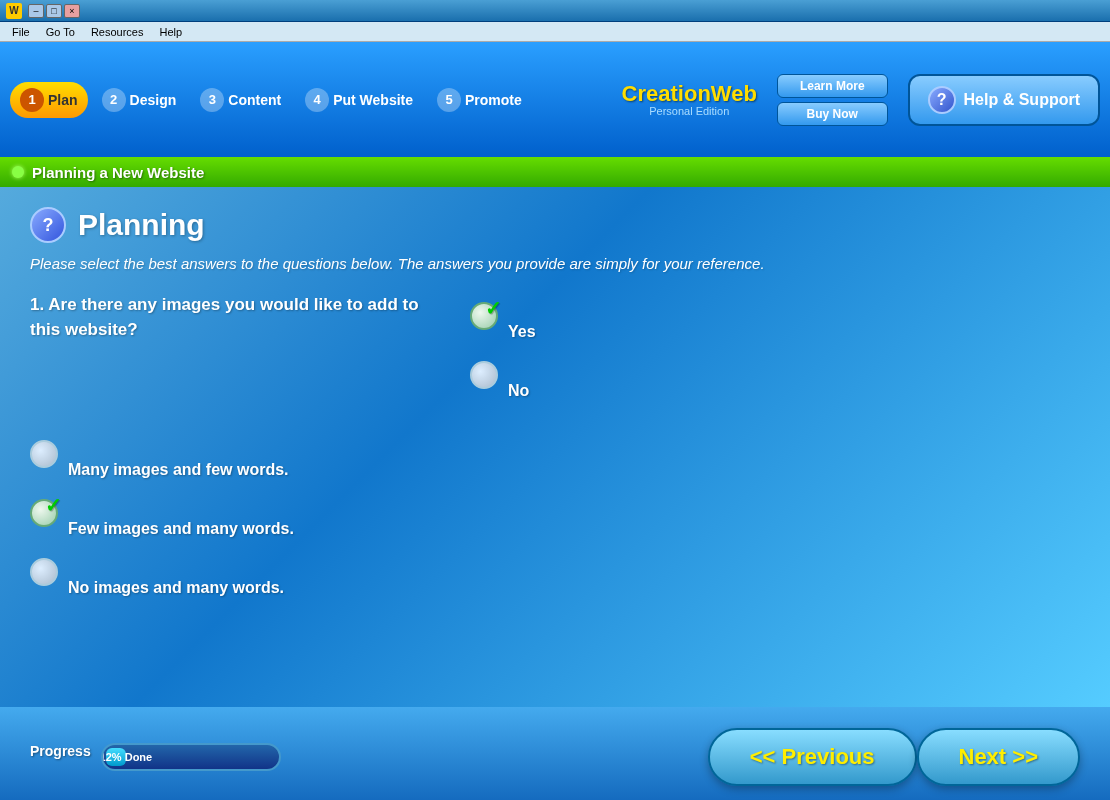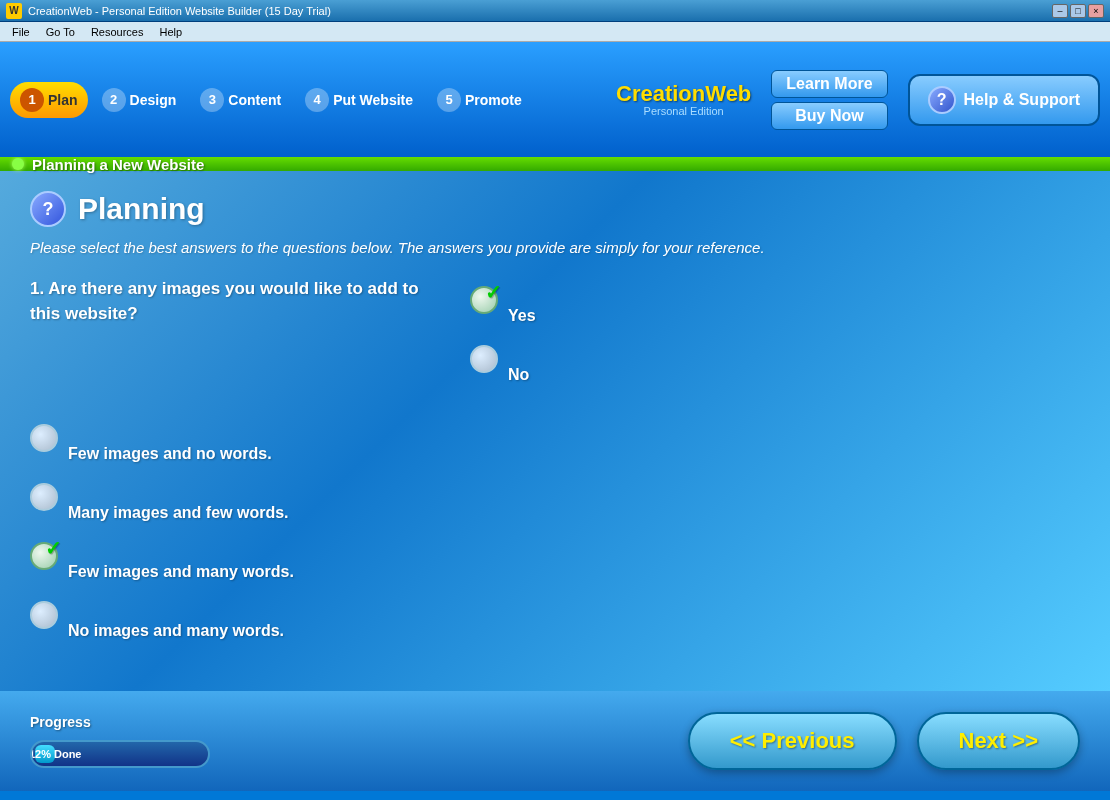--- a/index.html
+++ b/index.html
@@ -139,22 +139,22 @@
     #top-buttons {
       display: flex;
       flex-direction: column;
       gap: 4px;
       margin: 0 10px;
     }
     .top-btn {
       background: linear-gradient(to bottom, #88ccff, #3399ee);
       border: 1px solid #005599;
       border-radius: 6px;
-      padding: 4px 14px;
-      font-size: 16px;
+      padding: 4px 22px;
+      font-size: 12px;
       font-weight: bold;
       color: white;
       cursor: pointer;
       text-align: center;
     }
 
     
     #help-support-btn {
       background: linear-gradient(to bottom, #88ccff, #3399ee);
       border: 2px solid #005599;
@@ -176,21 +176,21 @@
       display: flex; align-items: center; justify-content: center;
       font-size: 16px;
       font-weight: bold;
       border: 2px solid #aaccff;
       color: white;
     }
 
     
     #green-bar {
       background: linear-gradient(to bottom, #66dd00, #33aa00);
-      height: 14px;
+      height: 30px;
       display: flex;
       align-items: center;
       padding: 0 12px;
     }
     #green-bar-dot {
       width: 12px; height: 12px;
       background: #88ff44;
       border-radius: 50%;
       margin-right: 8px;
       box-shadow: 0 0 4px #aaff66;
@@ -303,21 +303,21 @@
       background: linear-gradient(to bottom, #44aaee, #1166bb);
       height: 100px;
       display: flex;
       align-items: center;
       padding: 0 30px;
       justify-content: space-between;
     }
 
     #progress-section {
       display: flex;
-      flex-direction: column;
+      flex-direction: row;
       gap: 10px;
     }
     #progress-label {
       font-size: 14px;
       font-weight: bold;
       color: white;
       text-shadow: 1px 1px 2px rgba(0,0,0,0.4);
     }
     #progress-bar-container {
       width: 180px;
@@ -340,41 +340,39 @@
     #progress-text {
       font-size: 11px;
       font-weight: bold;
       color: white;
       white-space: nowrap;
       padding-left: 20px;
     }
 
     #nav-buttons {
       display: flex;
-      gap: 20px;
     }
     .nav-btn {
       background: linear-gradient(to bottom, #88ddff, #3399cc);
       border: 2px solid #006699;
       border-radius: 30px;
       padding: 14px 40px;
       font-size: 22px;
       font-weight: bold;
       color: #ffee00;
       cursor: pointer;
       text-shadow: 1px 1px 2px rgba(0,0,0,0.4);
       box-shadow: 0 3px 8px rgba(0,0,0,0.3);
     }
   </style>
 </head>
 <body>
 
 <div id="titlebar">
   <div id="titlebar-icon">W</div>
-  <span id="titlebar-text">CreationWeb - Personal Edition Website Builder (15 Day Trial)</span>
   <div id="titlebar-controls">
     <div class="titlebar-btn">–</div>
     <div class="titlebar-btn">□</div>
     <div class="titlebar-btn close">×</div>
   </div>
 </div>
 
 <div id="menubar">
   <span class="menu-item">File</span>
   <span class="menu-item">Go To</span>
@@ -451,24 +449,20 @@
       </label>
       <label class="radio-option">
         <div class="radio-outer"></div>
         <span class="radio-label">No</span>
       </label>
     </div>
   </div>
 
   <div class="question-row">
     <div class="options-group">
-      <label class="radio-option">
-        <div class="radio-outer"></div>
-        <span class="radio-label">Few images and no words.</span>
-      </label>
       <label class="radio-option">
         <div class="radio-outer"></div>
         <span class="radio-label">Many images and few words.</span>
       </label>
       <label class="radio-option">
         <div class="radio-outer checked">
           <span class="radio-checkmark">✓</span>
         </div>
         <span class="radio-label">Few images and many words.</span>
       </label>

